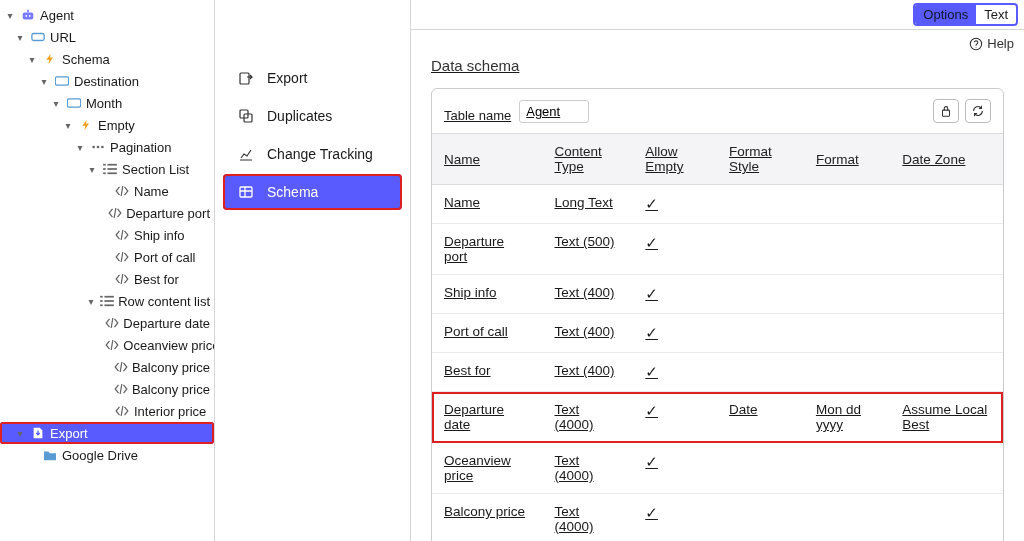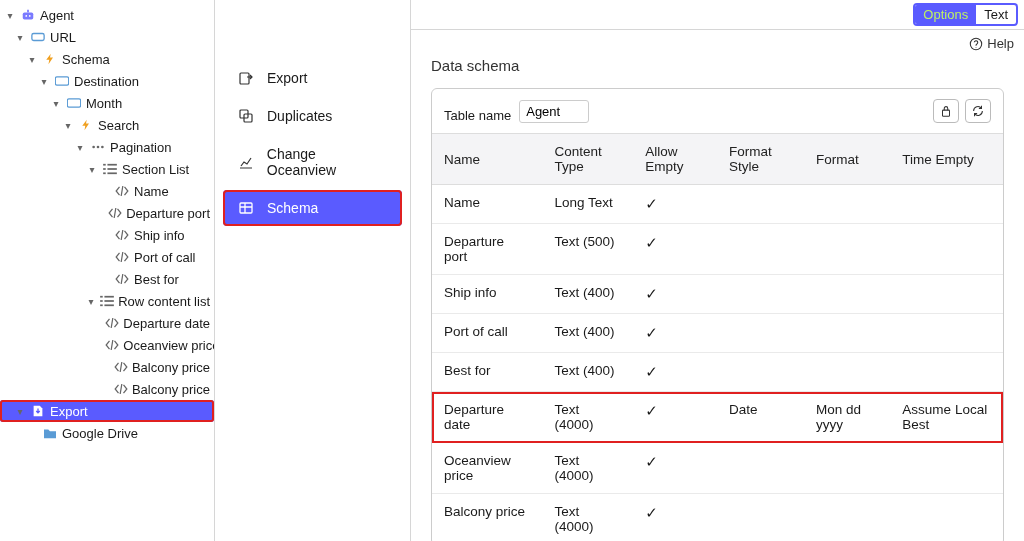--- a/index.html
+++ b/index.html
@@ -29,25 +29,25 @@
   .mid-panel { width: 196px; border-right: 1px solid #d6d6d6; padding-top: 58px; background: #fff; }
   .mid-item { display: flex; align-items: center; gap: 12px; padding: 10px 14px; cursor: pointer; font-size: 14px; border-radius: 4px; margin: 2px 8px; }
   .mid-item .micon { width: 18px; display: inline-flex; align-items: center; justify-content: center; }
   .mid-item.active { background: #5a5bff; color: #fff; outline: 2px solid #e02020; outline-offset: -2px; text-align: center; }
 
   
   .right-panel { flex: 1; display: flex; flex-direction: column; background: #fff; overflow: hidden; }
   .topbar { height: 30px; border-bottom: 1px solid #d6d6d6; display: flex; justify-content: flex-end; align-items: center; padding: 0 6px; gap: 4px; }
   .opt-group { border: 2px solid #5a5bff; border-radius: 4px; display: flex; overflow: hidden; }
   .opt-btn { padding: 2px 8px; font-size: 13px; cursor: pointer; }
-  .opt-btn.active { background: #5a5bff; color: #bef264; }
+  .opt-btn.active { background: #5a5bff; color: #0f172a; }
   .helpbar { display: flex; justify-content: flex-end; padding: 6px 10px; font-size: 13px; }
   .helpbar .help { display: inline-flex; align-items: center; gap: 4px; cursor: pointer; color: #333; }
 
-  .content { flex: 1; padding: 0 20px 20px 20px; overflow: auto; }
+  .content { flex: 1; padding: 0 20px 20px 20px; overflow: auto; text-decoration: underline; }
   .content h3 { font-size: 15px; font-weight: 400; color: #333; margin-bottom: 14px; }
 
   .schema-box { border: 1px solid #ccc; border-radius: 6px; overflow: hidden; }
   .schema-head { display: flex; align-items: center; justify-content: space-between; padding: 10px 12px; }
   .tname { display: flex; align-items: flex-end; gap: 8px; }
   .tname input { border: 1px solid #ccc; border-radius: 3px; padding: 3px 6px; font-size: 13px; width: 70px; }
   .head-actions { display: flex; gap: 6px; }
   .icon-btn { width: 26px; height: 24px; border: 1px solid #bbb; border-radius: 4px; background: #fff; cursor: pointer; display: inline-flex; align-items: center; justify-content: center; }
 
   table.schema { width: 100%; border-collapse: collapse; font-size: 13.5px; }
@@ -120,21 +120,21 @@
         <span class="label">Month</span>
       </div>
 
       <div class="tree-item indent-5">
         <span class="caret">▾</span>
         <span class="icon">
           <svg width="12" height="12" viewBox="0 0 16 16">
               <path d="M9 1L3 9h4l-1 6 6-9H8l1-5z" fill="#f0a020"></path>
             </svg>
         </span>
-        <span class="label">Search</span>
+        <span class="label">Empty</span>
       </div>
 
       <div class="tree-item indent-6">
         <span class="caret">▾</span>
         <span class="icon">
           <svg width="14" height="6" viewBox="0 0 16 6">
               <circle cx="3" cy="3" r="1.5" fill="#666"></circle>
               <circle cx="8" cy="3" r="1.5" fill="#666"></circle>
               <circle cx="13" cy="3" r="1.5" fill="#666"></circle>
             </svg>
@@ -246,20 +246,29 @@
         <span class="label">Balcony price</span>
       </div>
       <div class="tree-item indent-8">
         <span class="caret none">·</span>
         <span class="icon">
             <svg width="14" height="10" viewBox="0 0 16 12">
               <path d="M5 1L1 6l4 5M11 1l4 5-4 5M9 0L7 12" stroke="#666" fill="none" stroke-width="1.5"></path>
             </svg>
           </span>
         <span class="label">Balcony price</span>
+      </div>
+      <div class="tree-item indent-8">
+        <span class="caret none">·</span>
+        <span class="icon">
+            <svg width="14" height="10" viewBox="0 0 16 12">
+              <path d="M5 1L1 6l4 5M11 1l4 5-4 5M9 0L7 12" stroke="#666" fill="none" stroke-width="1.5"></path>
+            </svg>
+          </span>
+        <span class="label">Interior price</span>
       </div>
 
       <div class="tree-item indent-1 sel-export box-export">
         <span class="caret">▾</span>
         <span class="icon">
           <svg width="14" height="14" viewBox="0 0 16 16">
               <path d="M3 2h7l3 3v9H3z" fill="#fff"></path>
               <path d="M8 5v5M6 8l2 2 2-2" stroke="#5a5bff" stroke-width="1.5" fill="none"></path>
             </svg>
         </span>
@@ -298,21 +307,21 @@
           </svg>
       </span>
       <span>Duplicates</span>
     </div>
     <div class="mid-item">
       <span class="micon">
         <svg width="16" height="16" viewBox="0 0 16 16">
             <path d="M2 14h12M3 12l3-4 3 2 4-6" stroke="#333" stroke-width="1.2" fill="none"></path>
           </svg>
       </span>
-      <span>Change Oceanview</span>
+      <span>Change Tracking</span>
     </div>
     <div class="mid-item active">
       <span class="micon">
         <svg width="16" height="16" viewBox="0 0 16 16">
             <rect x="2" y="3" width="12" height="10" rx="1" fill="none" stroke="#fff" stroke-width="1.3"></rect>
             <path d="M2 7h12M7 3v10" stroke="#fff" stroke-width="1.3"></path>
           </svg>
       </span>
       <span>Schema</span>
     </div>
@@ -363,21 +372,21 @@
         </div>
 
         <table class="schema">
           <thead>
             <tr>
               <th>Name</th>
               <th>Content Type</th>
               <th>Allow Empty</th>
               <th>Format Style</th>
               <th>Format</th>
-              <th>Time Empty</th>
+              <th>Date Zone</th>
             </tr>
           </thead>
           <tbody>
             <tr>
               <td>Name</td>
               <td>Long Text</td>
               <td class="check">✓</td>
               <td></td>
               <td></td>
               <td></td>

